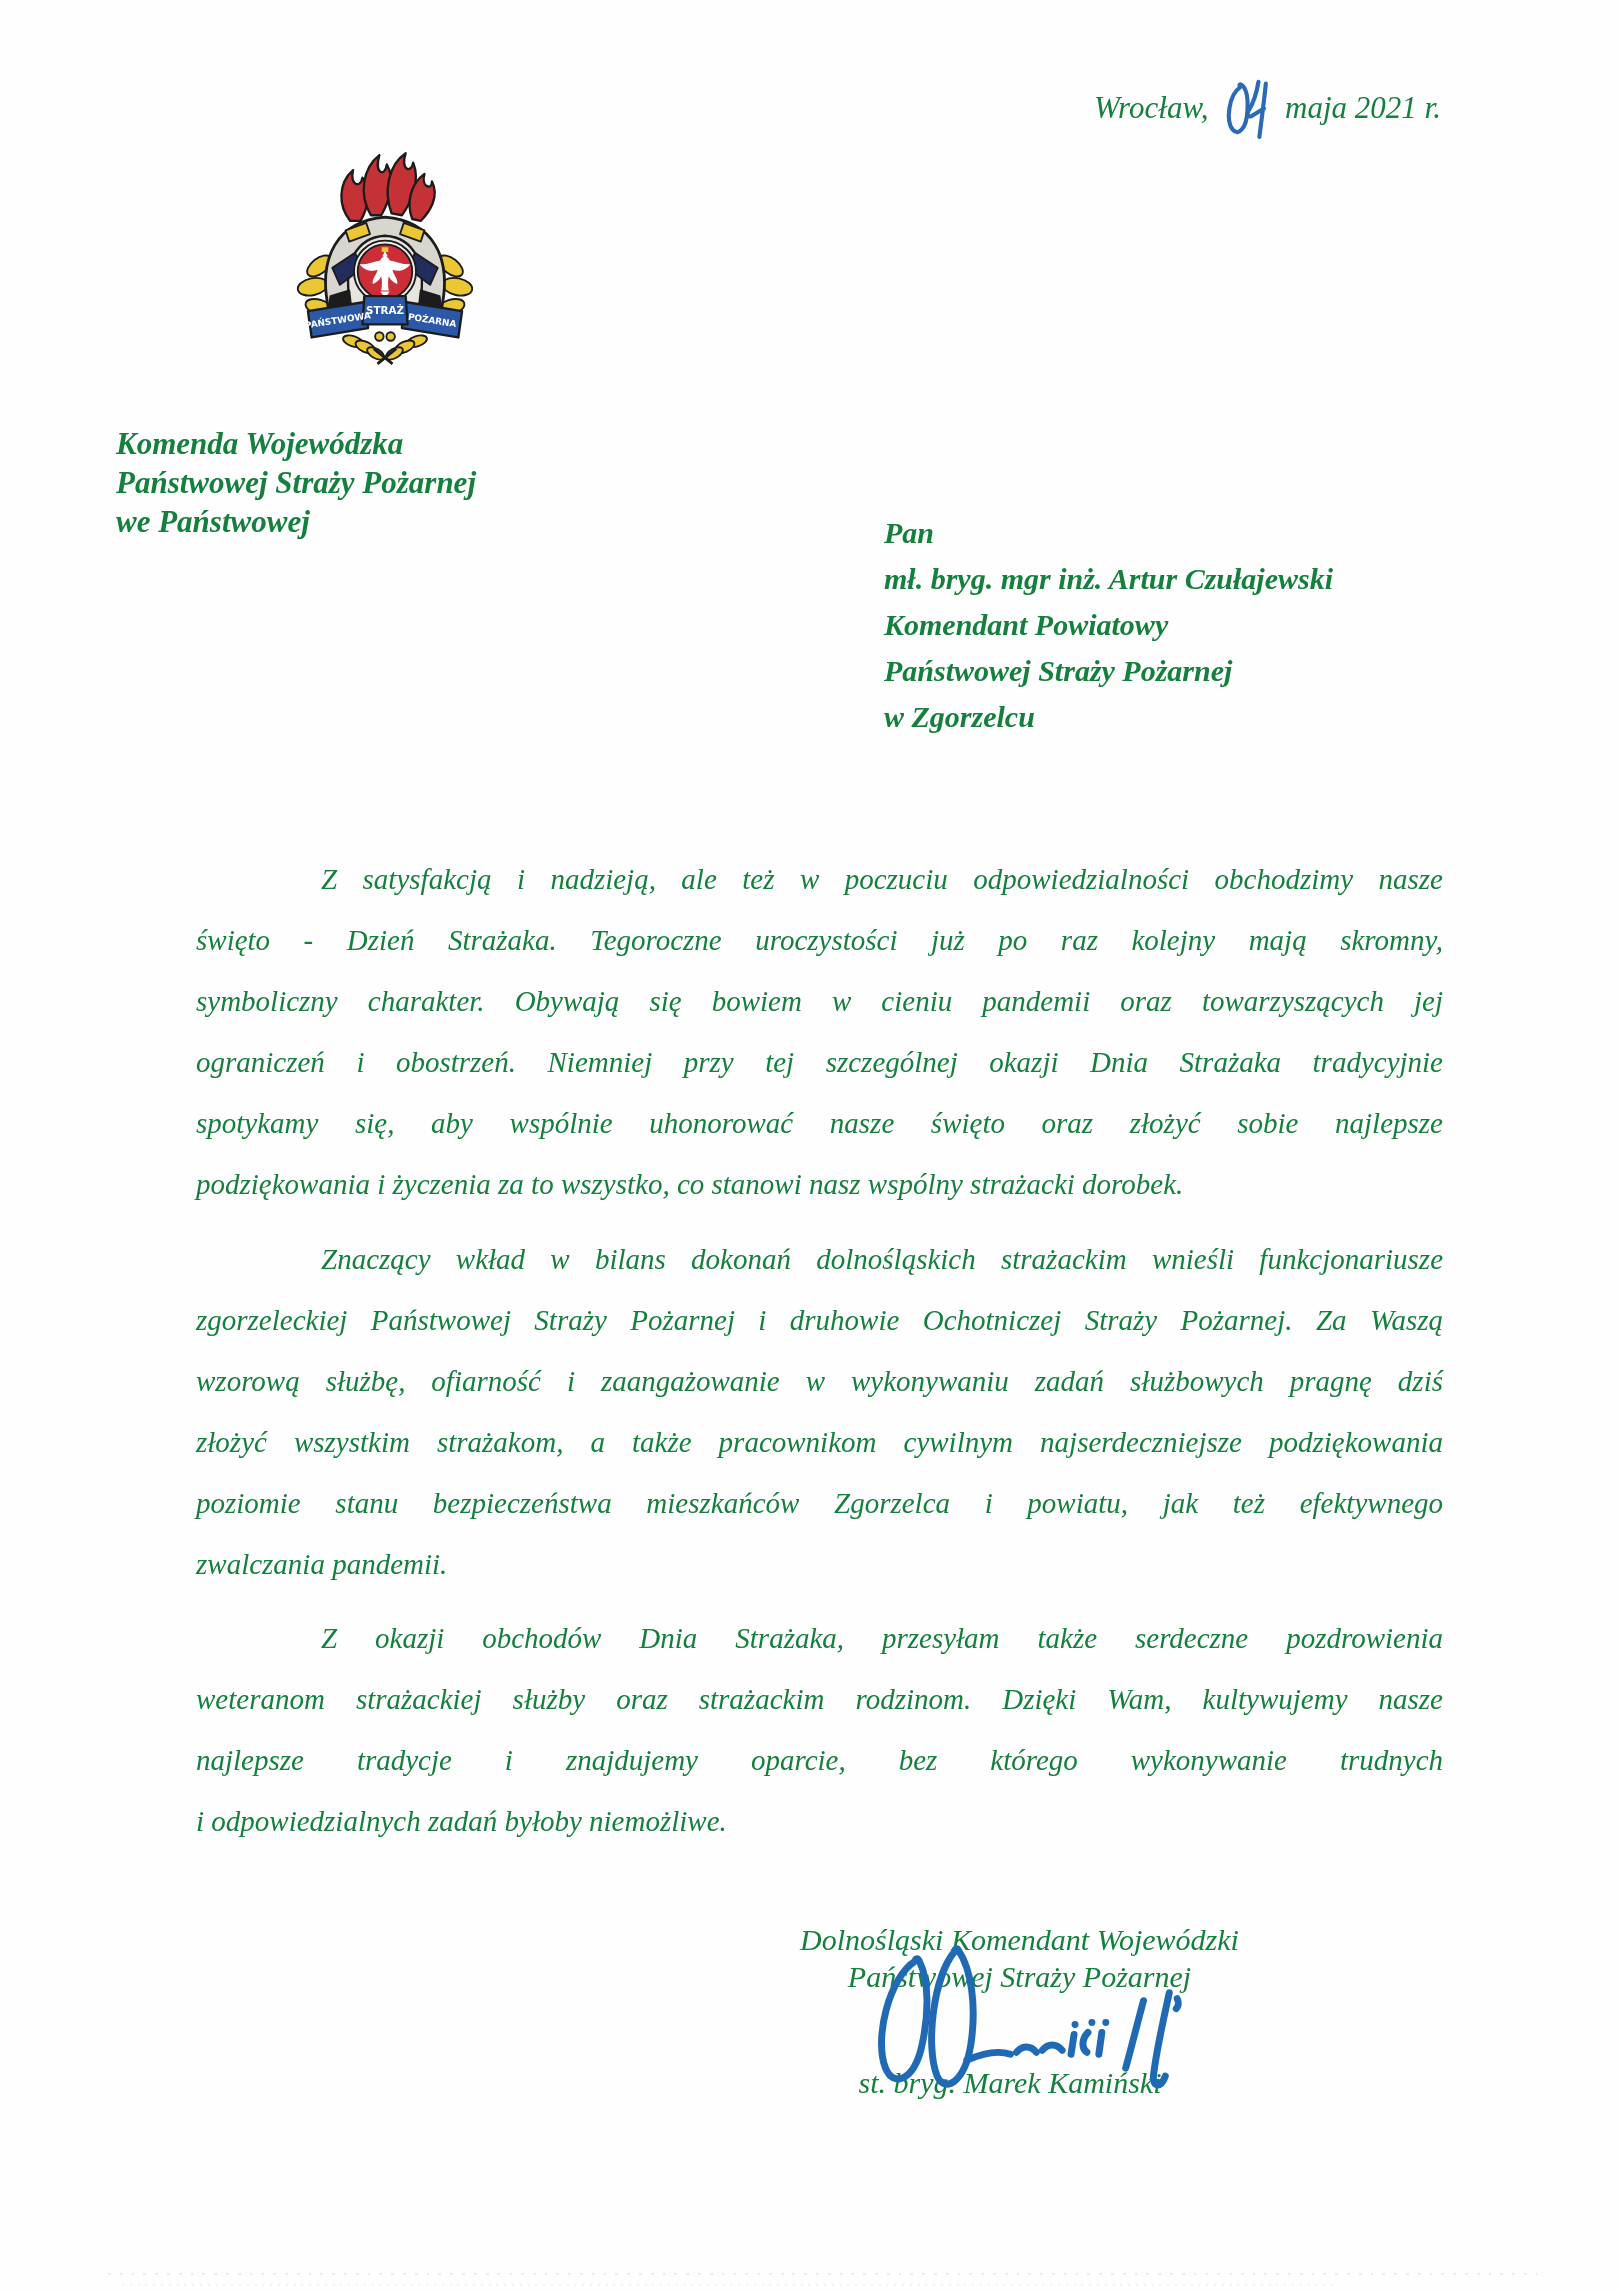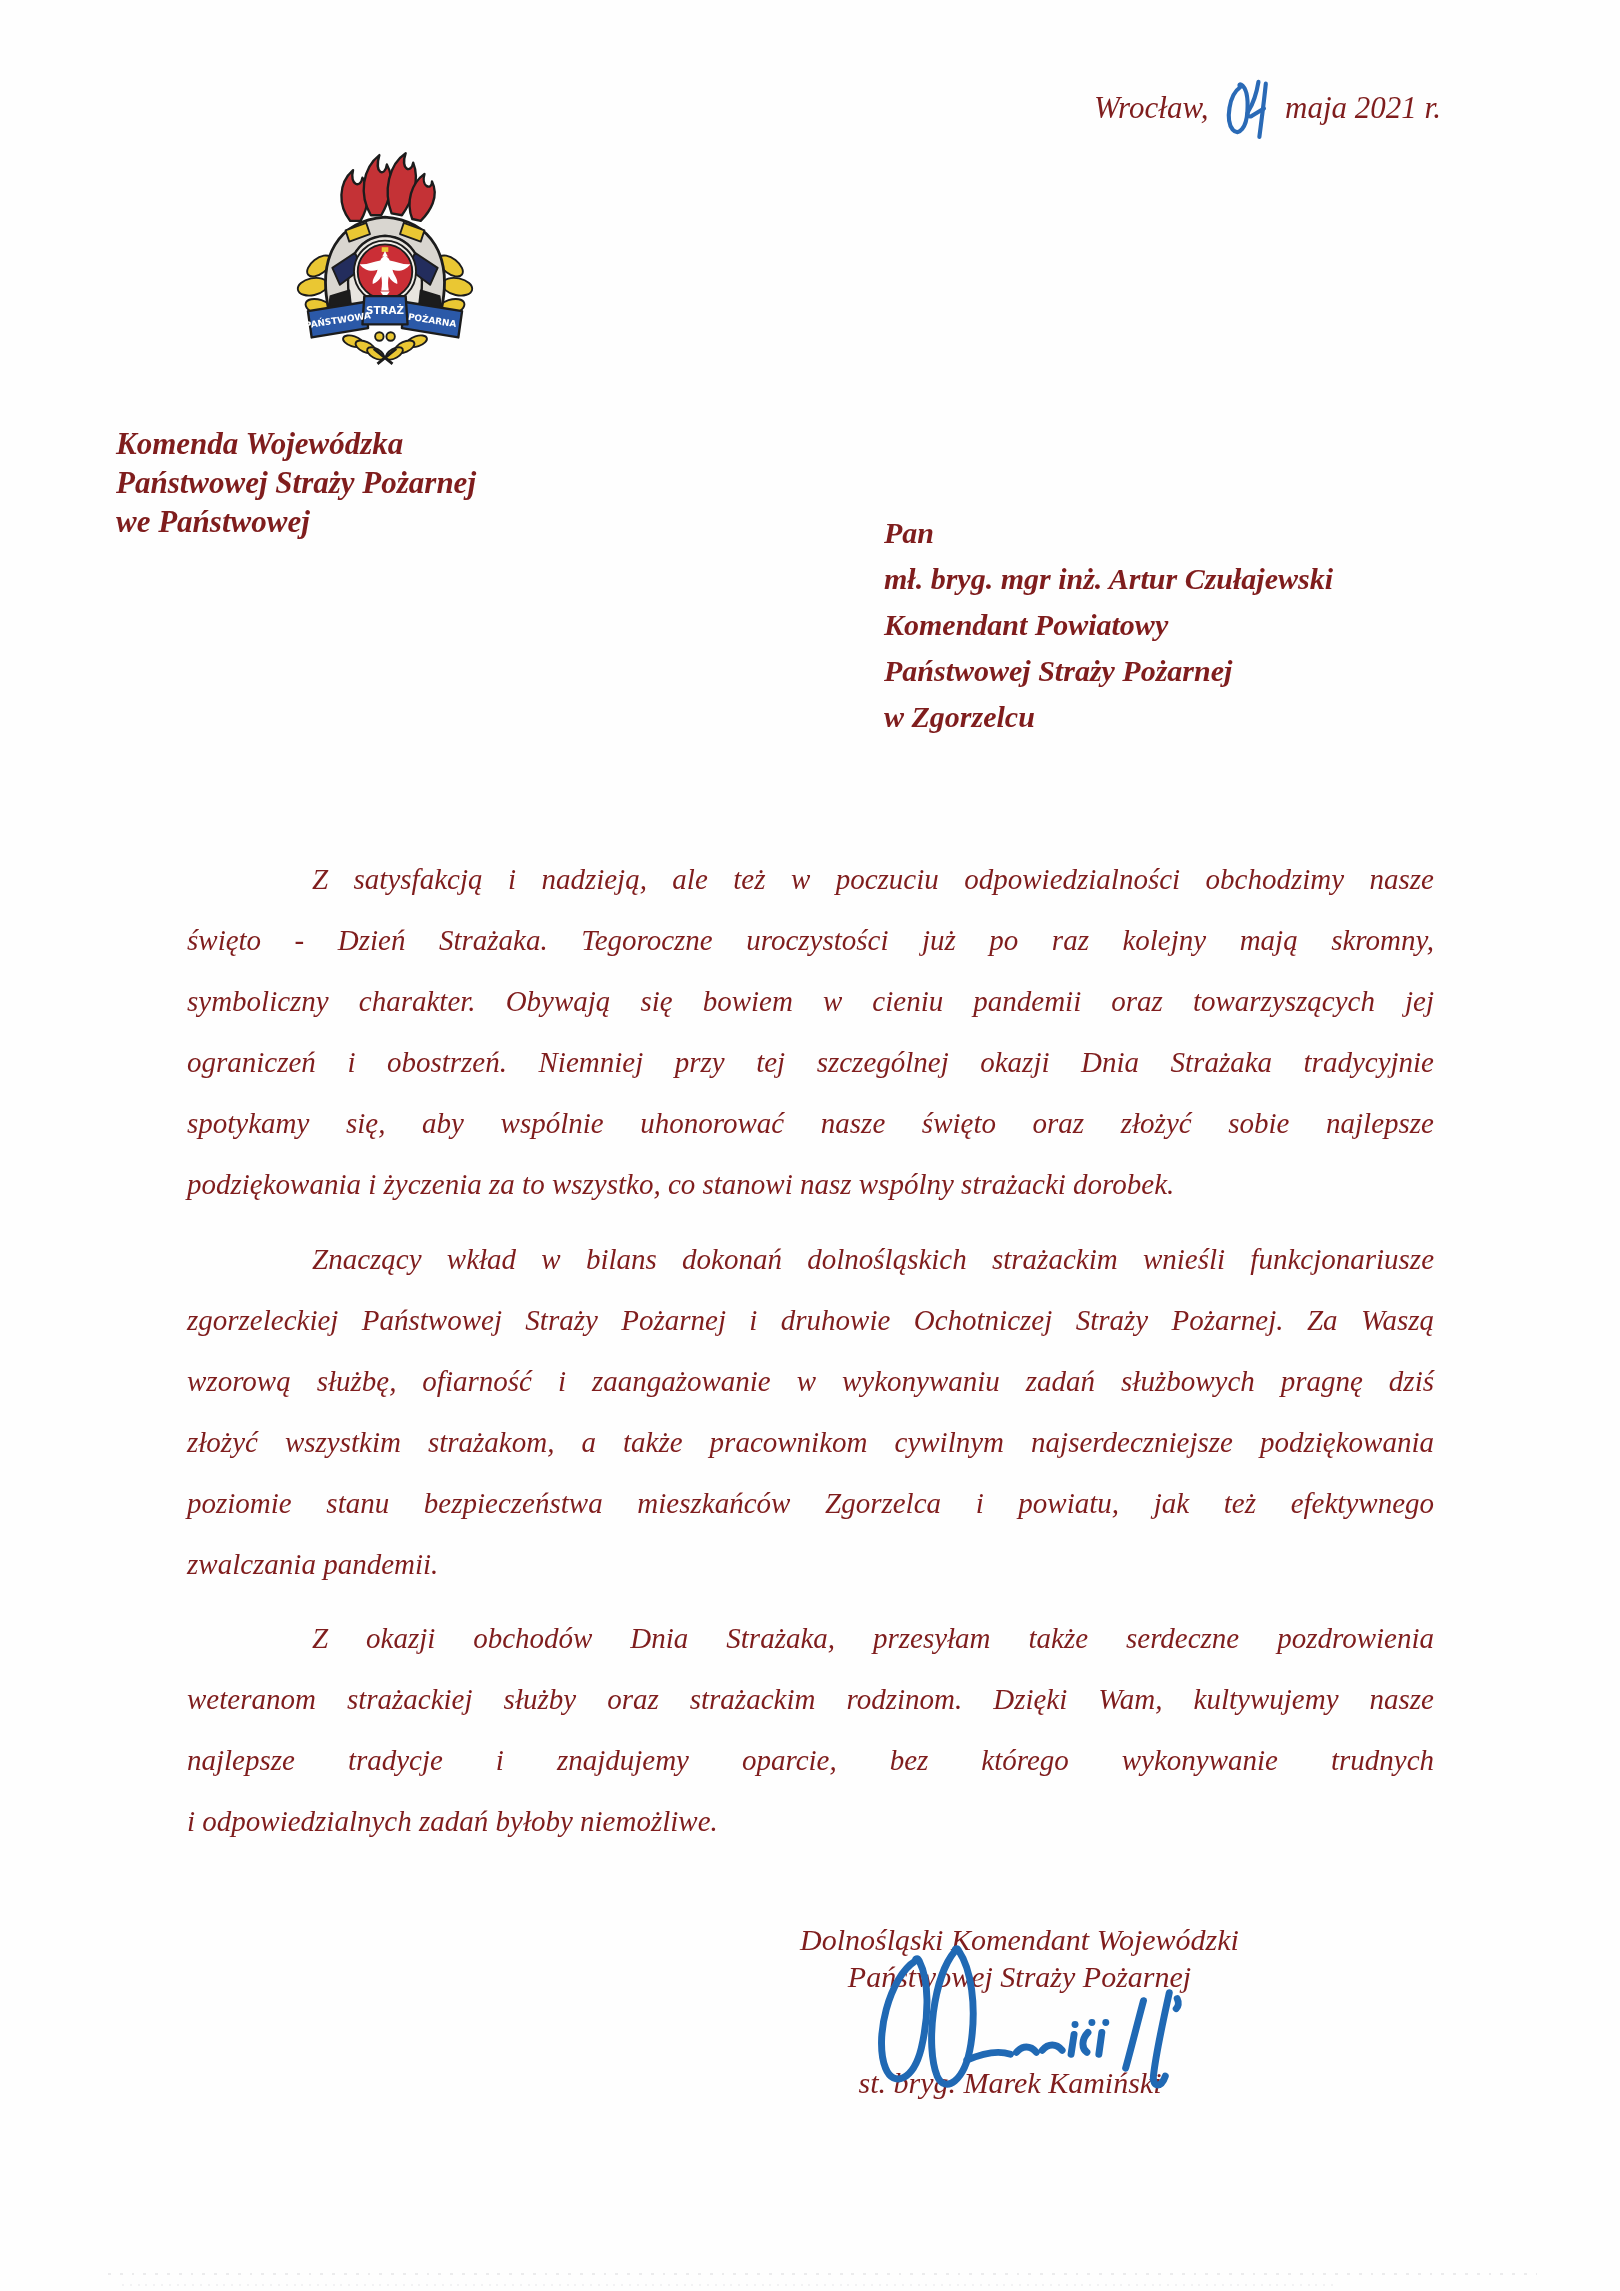--- a/index.html
+++ b/index.html
@@ -1,20 +1,20 @@
 <!DOCTYPE html>
 <html lang="pl"><head>
 <meta charset="utf-8">
 <title>Scanned letter</title>
 <style>
   html,body { margin:0; padding:0; background:#ffffff; }
   .page {
     position:relative; width:1620px; height:2292px;
     background:#fefefe; overflow:hidden;
-    font-family:"Liberation Serif", serif; color:#7f1d1d;
+    font-family:"Liberation Serif", serif; color:#15803d;
   }
 
   
   .dateline {
     position:absolute; top:74px; right:179px;
     display:flex; align-items:flex-end; gap:9.8px;
     font-style:italic; font-size:31px; line-height:39px;
   }
   .hand-day { width:57px; height:69px; margin-bottom:-15.7px; }
 
@@ -31,21 +31,21 @@
   }
 
   
   .recipient {
     position:absolute; left:884px; top:510px; width:549px;
     font-weight:bold; font-style:italic; font-size:30px; line-height:46px;
   }
 
   
   .body-text {
-    position:absolute; left:187px; top:849px; width:1247px;
+    position:absolute; left:196px; top:849px; width:1247px;
     font-style:italic; font-size:29px; line-height:61px;
   }
   .para { margin:0 0 13.7px 0; }
   .para .ln { text-align:justify; text-align-last:justify; }
   .para .ln:first-child { text-indent:125px; }
   .para .ln.ln-last { text-align-last:left; }
 
   
   .closing {
     position:absolute; left:760px; top:1921px; width:519px;

